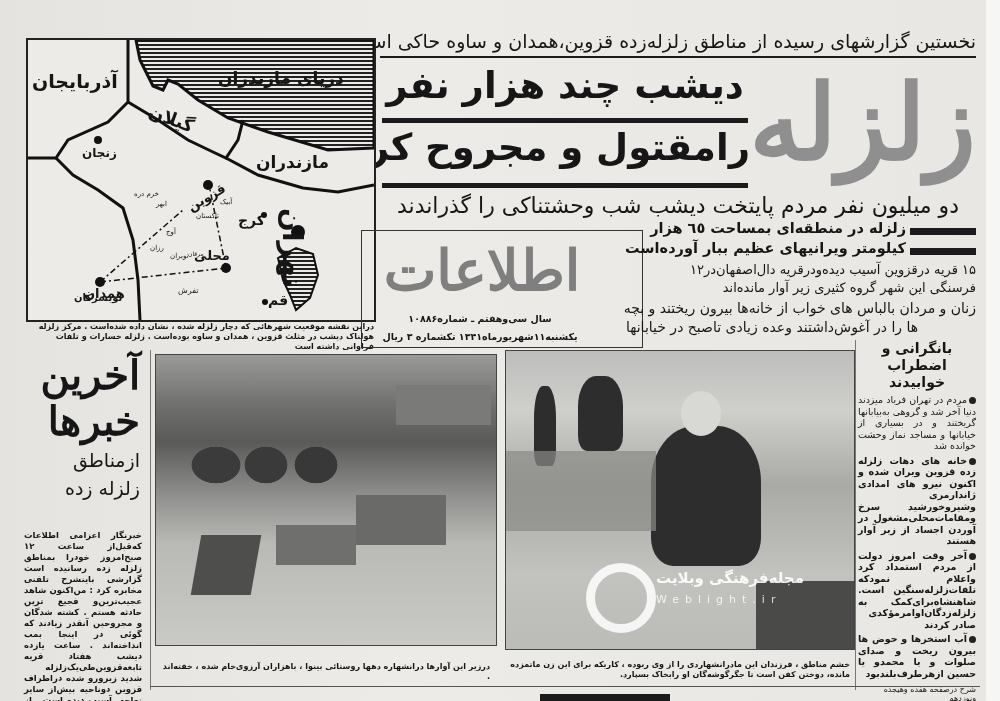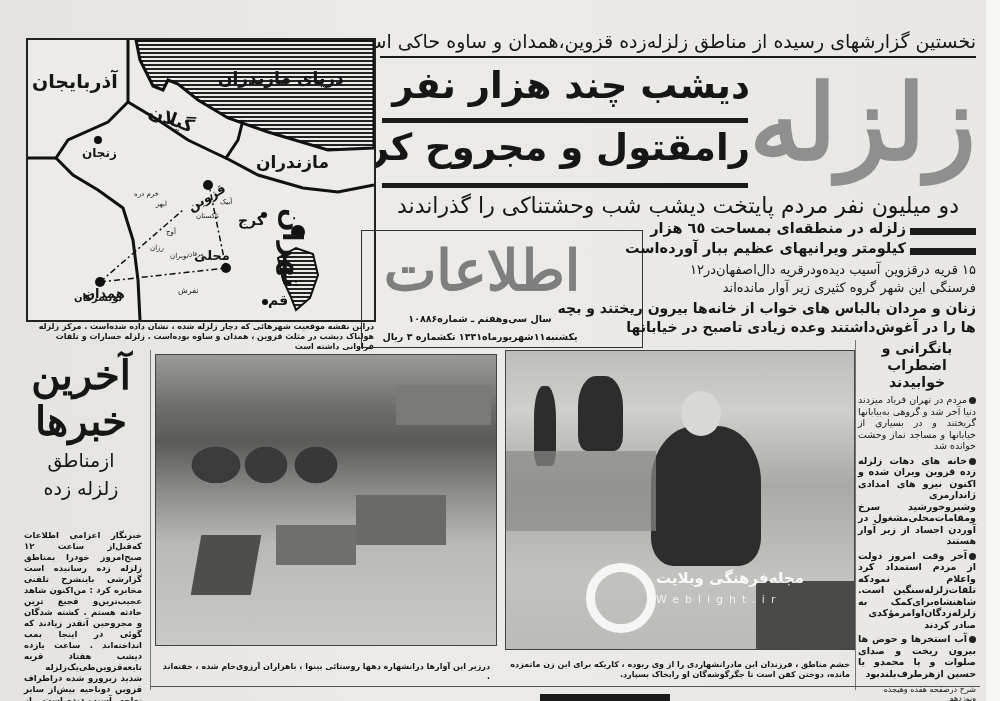--- a/index.html
+++ b/index.html
@@ -12,41 +12,41 @@
   .abs{position:absolute;}
   .bold{font-weight:bold;}
   .rule{position:absolute;background:#1b1b1b;}
   .thin{position:absolute;background:#555;height:1px;}
 
   
   .strap{left:378px;top:30px;width:598px;font-size:19px;text-align:right;white-space:nowrap;letter-spacing:-0.3px;}
   
   .zelzele{left:760px;top:64px;width:216px;height:118px;font-size:104px;font-weight:bold;color:#8f8f8f;
            text-align:center;line-height:118px;font-family:"DejaVu Serif",serif;letter-spacing:-2px;}
-  .hl{left:380px;width:370px;font-size:37px;font-weight:bold;text-align:right;white-space:nowrap;
+  .hl{left:380px;width:370px;font-size:37px;font-weight:bold;text-align:center;white-space:nowrap;
       font-family:"DejaVu Sans",sans-serif;letter-spacing:-1px;}
   .subhl{left:380px;top:193px;width:596px;font-size:22px;text-align:center;white-space:nowrap;}
 
   
   .map{left:26px;top:38px;width:346px;height:280px;border:2px solid #222;background:#ecebe7;overflow:hidden;}
   .mapcap{left:24px;top:322px;width:350px;font-size:8px;text-align:right;line-height:10px;}
 
   
   .mast{left:361px;top:230px;width:240px;height:116px;border:1px solid #333;padding-left:40px;}
   .mastlogo{left:0;top:2px;width:240px;height:74px;font-size:56px;font-weight:bold;color:#7f7f7f;text-align:center;line-height:74px;font-family:"DejaVu Serif",serif;}
   .mastl1{left:0;top:82px;width:236px;font-size:9.5px;font-weight:bold;text-align:center;}
   .mastl2{left:0;top:100px;width:236px;font-size:9.5px;font-weight:bold;text-align:center;}
 
   .deck{font-size:14.5px;font-weight:bold;text-align:right;white-space:nowrap;}
   .bar{position:absolute;height:7px;background:#1b1b1b;}
   .deck2{font-size:13px;text-align:right;white-space:nowrap;}
-  .deck3{font-size:14px;font-weight:bold;text-align:center;white-space:nowrap;}
-
-  
-  .lastnews{left:22px;top:352px;width:118px;text-align:center;}
+  .deck3{font-size:14px;font-weight:normal;text-align:left;white-space:nowrap;}
+
+  
+  .lastnews{left:22px;top:352px;width:118px;text-align:right;}
   .ln1{font-size:40px;font-weight:bold;line-height:46px;font-family:"DejaVu Serif",serif;}
   .ln2{font-size:19px;line-height:24px;margin-top:4px;}
   .lbody{left:24px;top:530px;width:118px;font-size:8.5px;line-height:11px;text-align:justify;font-weight:bold;}
 
   
   .photo{position:absolute;border:1px solid #444;overflow:hidden;}
   .ph1{left:155px;top:354px;width:340px;height:290px;
        background:
         radial-gradient(ellipse 40px 30px at 60px 110px,#3b3b3b 60%,transparent 62%),
         radial-gradient(ellipse 35px 30px at 110px 110px,#3a3a3a 60%,transparent 62%),

